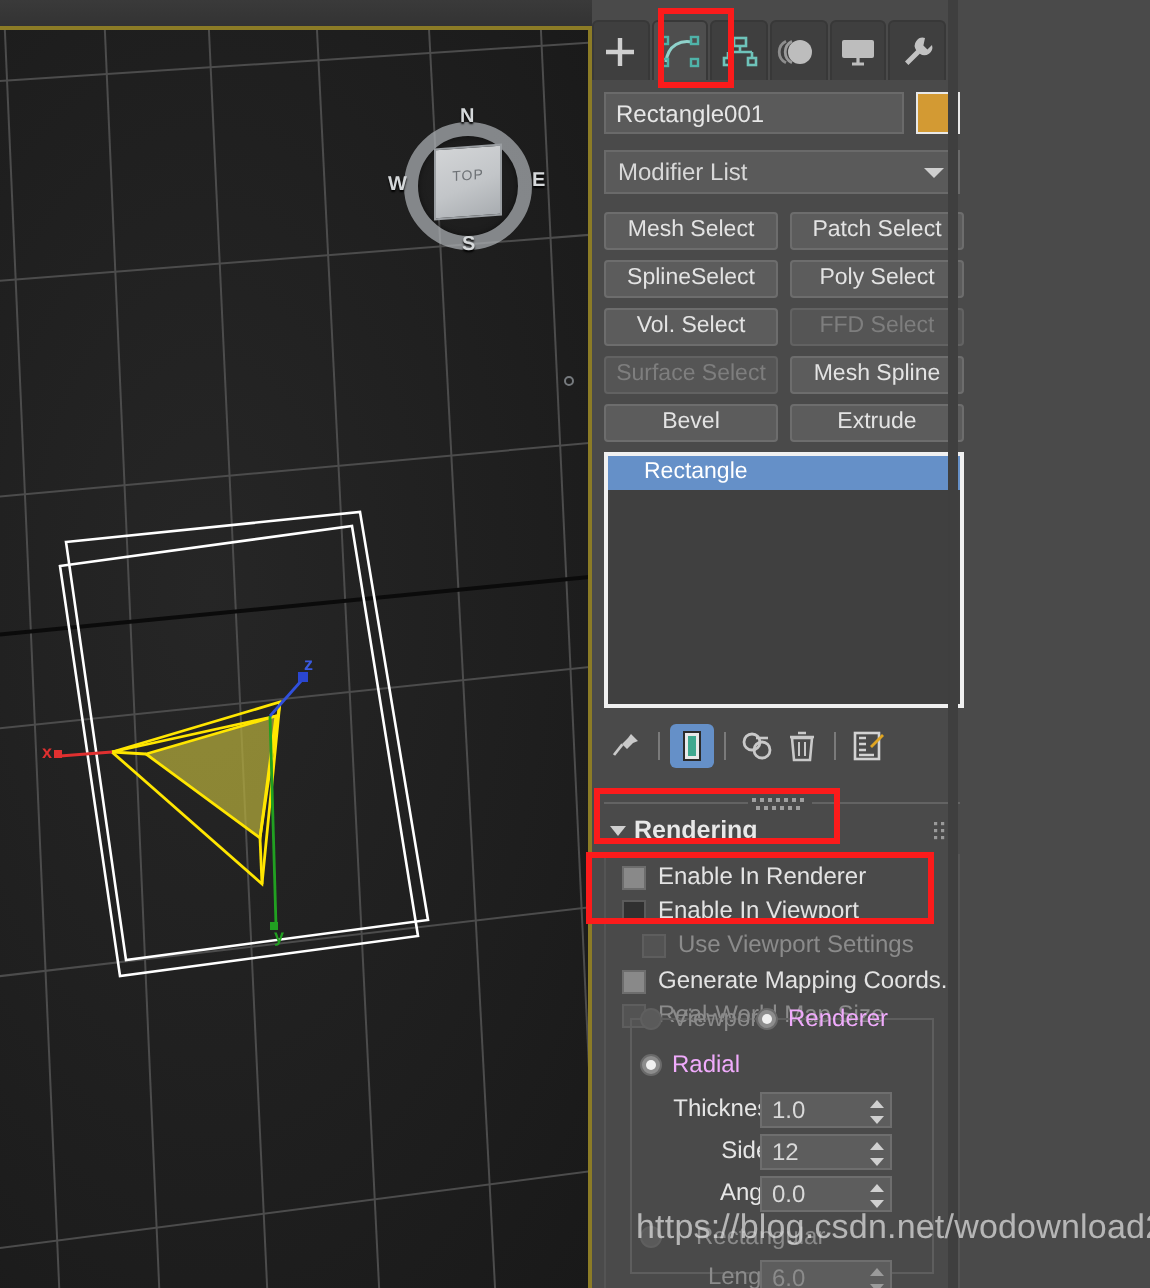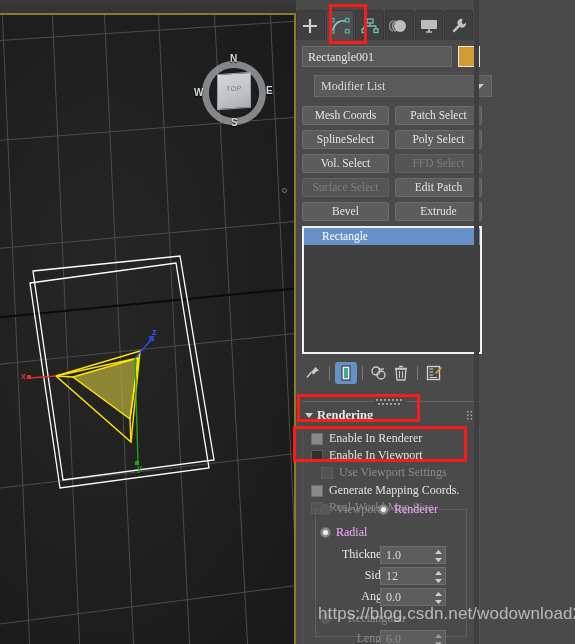--- a/index.html
+++ b/index.html
@@ -50,21 +50,20 @@
   .vc-n{ left:34px; top:-2px;} .vc-s{ left:35px; top:62px;}
   .vc-w{ left:-2px; top:32px;} .vc-e{ left:70px; top:30px;}
   #vc-dot{ position:absolute; left:98px; top:60px; width:5px; height:5px;
            border:1px solid #767a7e; border-radius:50%; }
   .axis-lbl{ position:absolute; font-size:9px; font-weight:bold; }
 
   
   #panel{
     position:absolute; left:296px; top:0; width:279px; height:644px;
     background:#4a4a4a;
-    font-family:Liberation Serif, serif;
   }
   #panel-inner{
     position:absolute; left:0; top:0; width:178px; height:644px;
     background:#4a4a4a;
   }
   #tabbar{
     position:absolute; left:0; top:8px; width:178px; height:32px;
     background:#4a4a4a; display:flex; align-items:flex-end;
   }
   .ptab{
@@ -81,21 +80,21 @@
     position:absolute; left:0; top:0; width:150px; height:21px;
     background:#5a5a5a; border:1px solid #6a6a6a;
     color:#e6e6e6; font-size:12px; line-height:20px; padding-left:5px;
     white-space:nowrap; overflow:hidden;
   }
   #color-swatch{
     position:absolute; left:156px; top:0; width:22px; height:21px;
     background:#d39a33; border:1px solid #e8e8e8;
   }
   #modlist{
-    position:absolute; left:18px; top:75px; width:178px; height:22px;
+    position:absolute; left:6px; top:75px; width:178px; height:22px;
     background:#5a5a5a; border:1px solid #6a6a6a;
     color:#d8d8d8; font-size:12px; line-height:20px; padding-left:6px;
   }
   #modlist .caret{
     position:absolute; right:7px; top:8px; width:0;height:0;
     border-left:5px solid transparent; border-right:5px solid transparent;
     border-top:5px solid #cfcfcf;
   }
 
   #btn-grid{
@@ -310,28 +309,28 @@
         <div id="name-field">Rectangle001</div>
         <div id="color-swatch"></div>
       </div>
 
       <div id="modlist">
         <span>Modifier List</span>
         <span class="caret"></span>
       </div>
 
       <div id="btn-grid">
-        <div class="mbtn">Mesh Coords</div>
+        <div class="mbtn">Mesh Select</div>
         <div class="mbtn">Patch Select</div>
         <div class="mbtn">SplineSelect</div>
         <div class="mbtn">Poly Select</div>
         <div class="mbtn">Vol. Select</div>
         <div class="mbtn dis">FFD Select</div>
         <div class="mbtn dis">Surface Select</div>
-        <div class="mbtn">Edit Patch</div>
+        <div class="mbtn">Mesh Spline</div>
         <div class="mbtn">Bevel</div>
         <div class="mbtn">Extrude</div>
       </div>
 
       <div id="stack">
         <div class="item">Rectangle</div>
       </div>
 
       <div id="stack-tools">
         <div class="stool">

